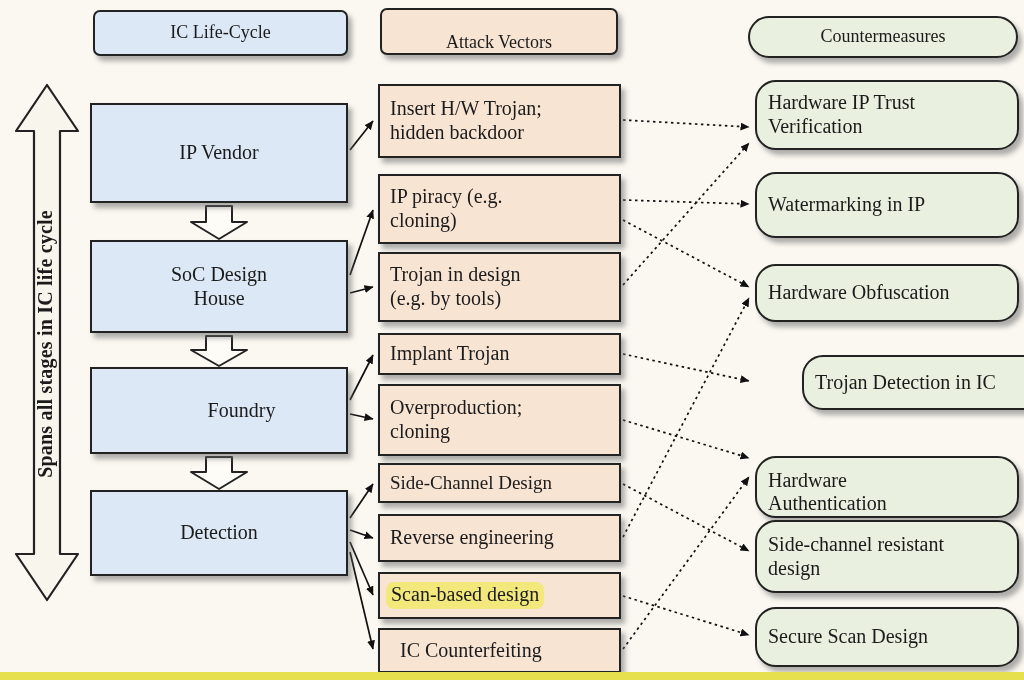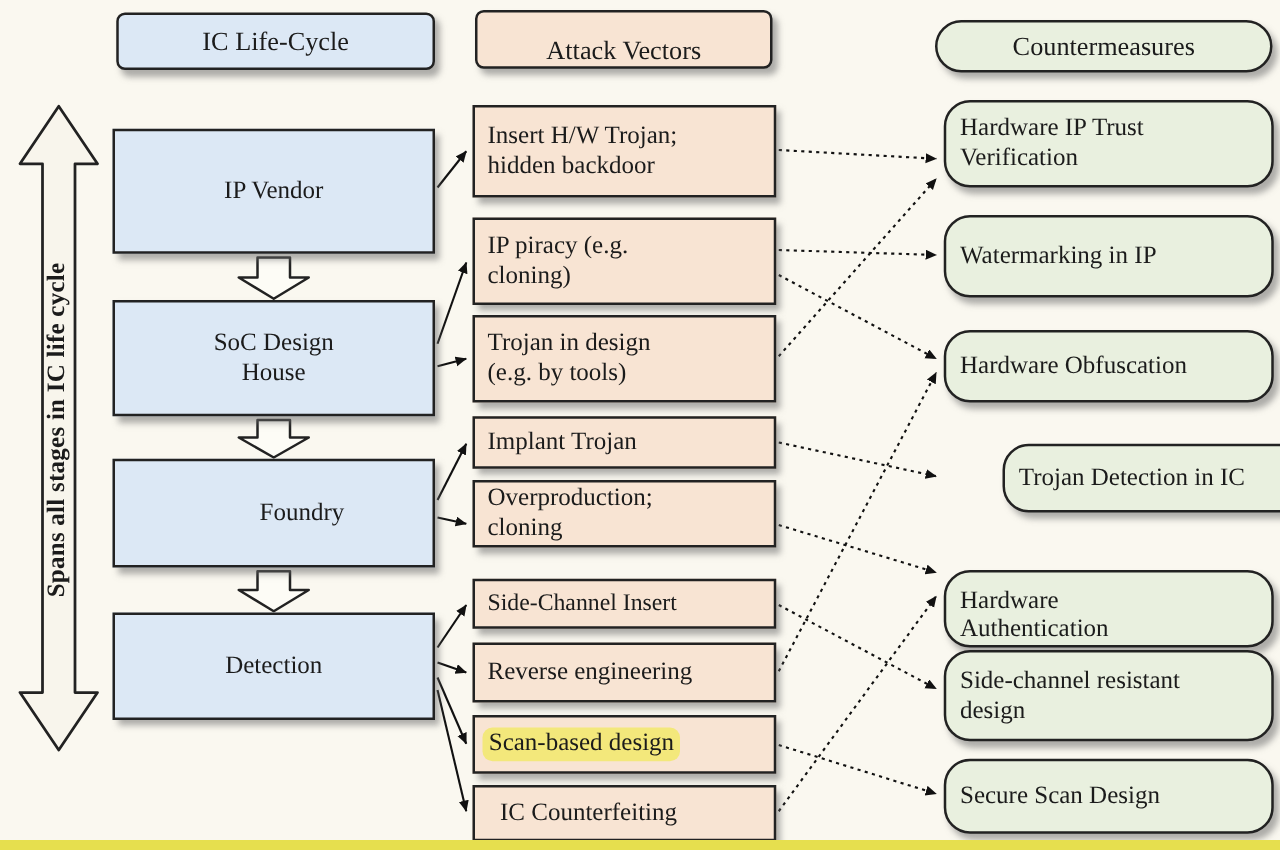--- a/index.html
+++ b/index.html
@@ -20,21 +20,21 @@
     align-items:center;
     box-shadow:4px 5px 5px rgba(110,110,110,0.55);
     font-size:20px;
     line-height:1.18;
   }
   .label{white-space:pre-line;}
   .header{
     justify-content:center;
     text-align:center;
     border-radius:7px;
-    font-size:21px;
+    font-size:18px;
   }
   .lifecycle{background:#dce8f5;justify-content:center;text-align:center;}
   .attack{background:#f8e4d3;padding-left:10px;}
   .counter{background:#e9f0df;padding-left:11px;border-radius:21px;}
   .hl{
     background:#f3e87b;
     border-radius:8px;
     padding:1px 5px 2px 5px;
   }
   .side-label{
@@ -131,26 +131,26 @@
     <span class="label">IP piracy (e.g.
 cloning)</span>
   </div>
   <div class="box attack" style="left:378px;top:252px;width:243px;height:70px;">
     <span class="label">Trojan in design
 (e.g. by tools)</span>
   </div>
   <div class="box attack" style="left:378px;top:333px;width:243px;height:42px;">
     <span class="label">Implant Trojan</span>
   </div>
-  <div class="box attack" style="left:378px;top:384px;width:243px;height:54px;">
+  <div class="box attack" style="left:378px;top:384px;width:243px;height:72px;">
     <span class="label">Overproduction;
 cloning</span>
   </div>
   <div class="box attack" style="left:378px;top:463px;width:243px;height:40px;font-size:19px;">
-    <span class="label">Side-Channel Insert</span>
+    <span class="label">Side-Channel Design</span>
   </div>
   <div class="box attack" style="left:378px;top:514px;width:243px;height:48px;">
     <span class="label">Reverse engineering</span>
   </div>
   <div class="box attack" style="left:378px;top:572px;width:243px;height:47px;padding-left:6px;">
     <span class="label hl">Scan-based design</span>
   </div>
   <div class="box attack" style="left:378px;top:628px;width:243px;height:45px;padding-left:20px;">
     <span class="label">IC Counterfeiting</span>
   </div>

